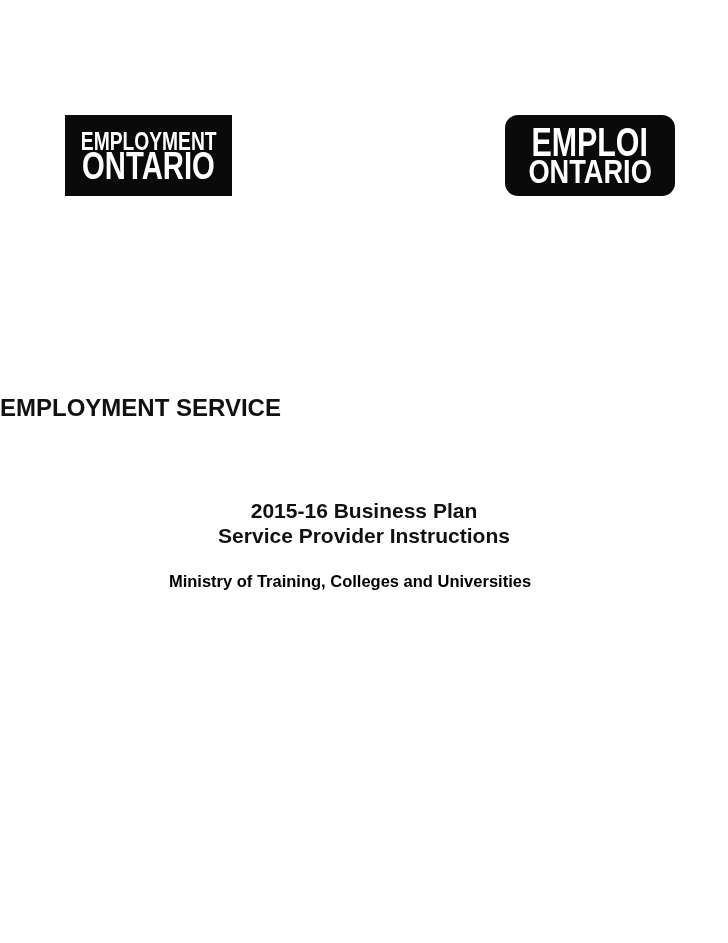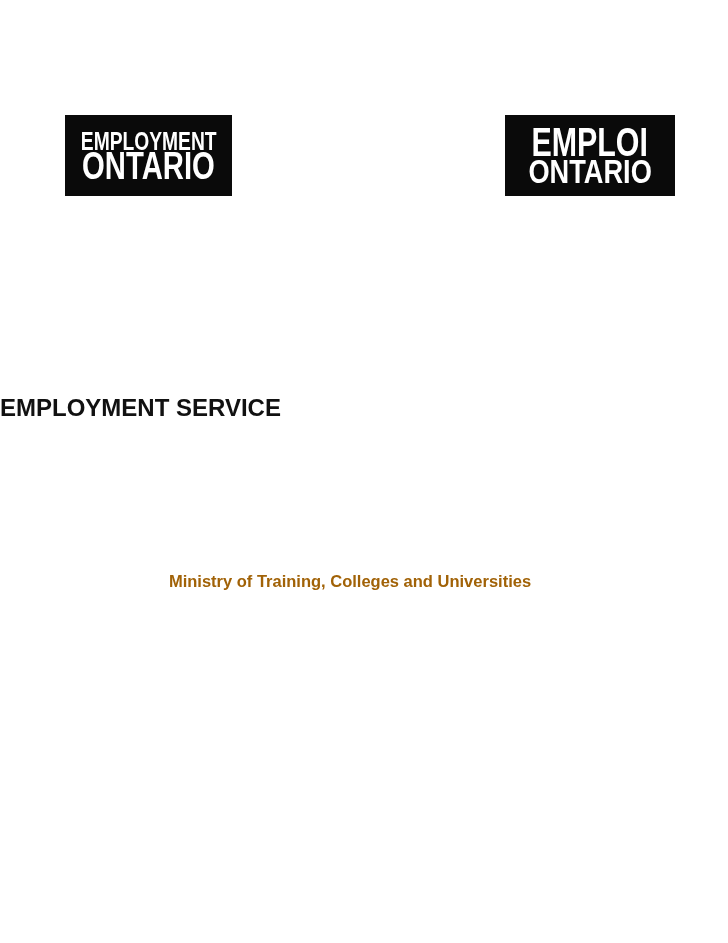--- a/index.html
+++ b/index.html
@@ -24,21 +24,21 @@
     height: 81px;
     background: #0a0a0a;
     color: #ffffff;
     display: flex;
     flex-direction: column;
     align-items: center;
     justify-content: center;
     font-weight: bold;
   }
   .logo-en { left: 65px;  width: 167px; }
-  .logo-fr { left: 505px; width: 170px; }
+  .logo-fr { left: 505px; width: 170px; border-radius: 13px; }
 
   .logo .logo-line {
     display: inline-block;
     white-space: nowrap;
     transform-origin: 50% 50%;
     letter-spacing: 0px;
   }
   
   .logo-en .line1 { font-size: 26px; line-height: 20px; transform: scaleX(0.74); }
   .logo-en .line2 { font-size: 39px; line-height: 30px; transform: scaleX(0.75); }
@@ -72,36 +72,40 @@
   }
   .ministry-line {
     position: absolute;
     top: 522px;
     left: 0;
     width: 700px;
     text-align: center;
     font-size: 16.5px;
     line-height: 22px;
     font-weight: bold;
-    color: #a16207;
+    color: #000000;
   }
 </style>
 </head>
 <body>
 
 <div class="page">
 
   <div class="logo logo-en">
     <span class="logo-line line1">EMPLOYMENT</span>
     <span class="logo-line line2">ONTARIO</span>
   </div>
 
   <div class="logo logo-fr">
     <span class="logo-line line1">EMPLOI</span>
     <span class="logo-line line2">ONTARIO</span>
   </div>
 
   <h1 class="doc-title">EMPLOYMENT SERVICE</h1>
 
+  <div class="plan-block">
+    <div>2015-16 Business Plan</div>
+    <div>Service Provider Instructions</div>
+  </div>
 
   <div class="ministry-line">Ministry of Training, Colleges and Universities</div>
 
 </div>
 
 </body></html>

